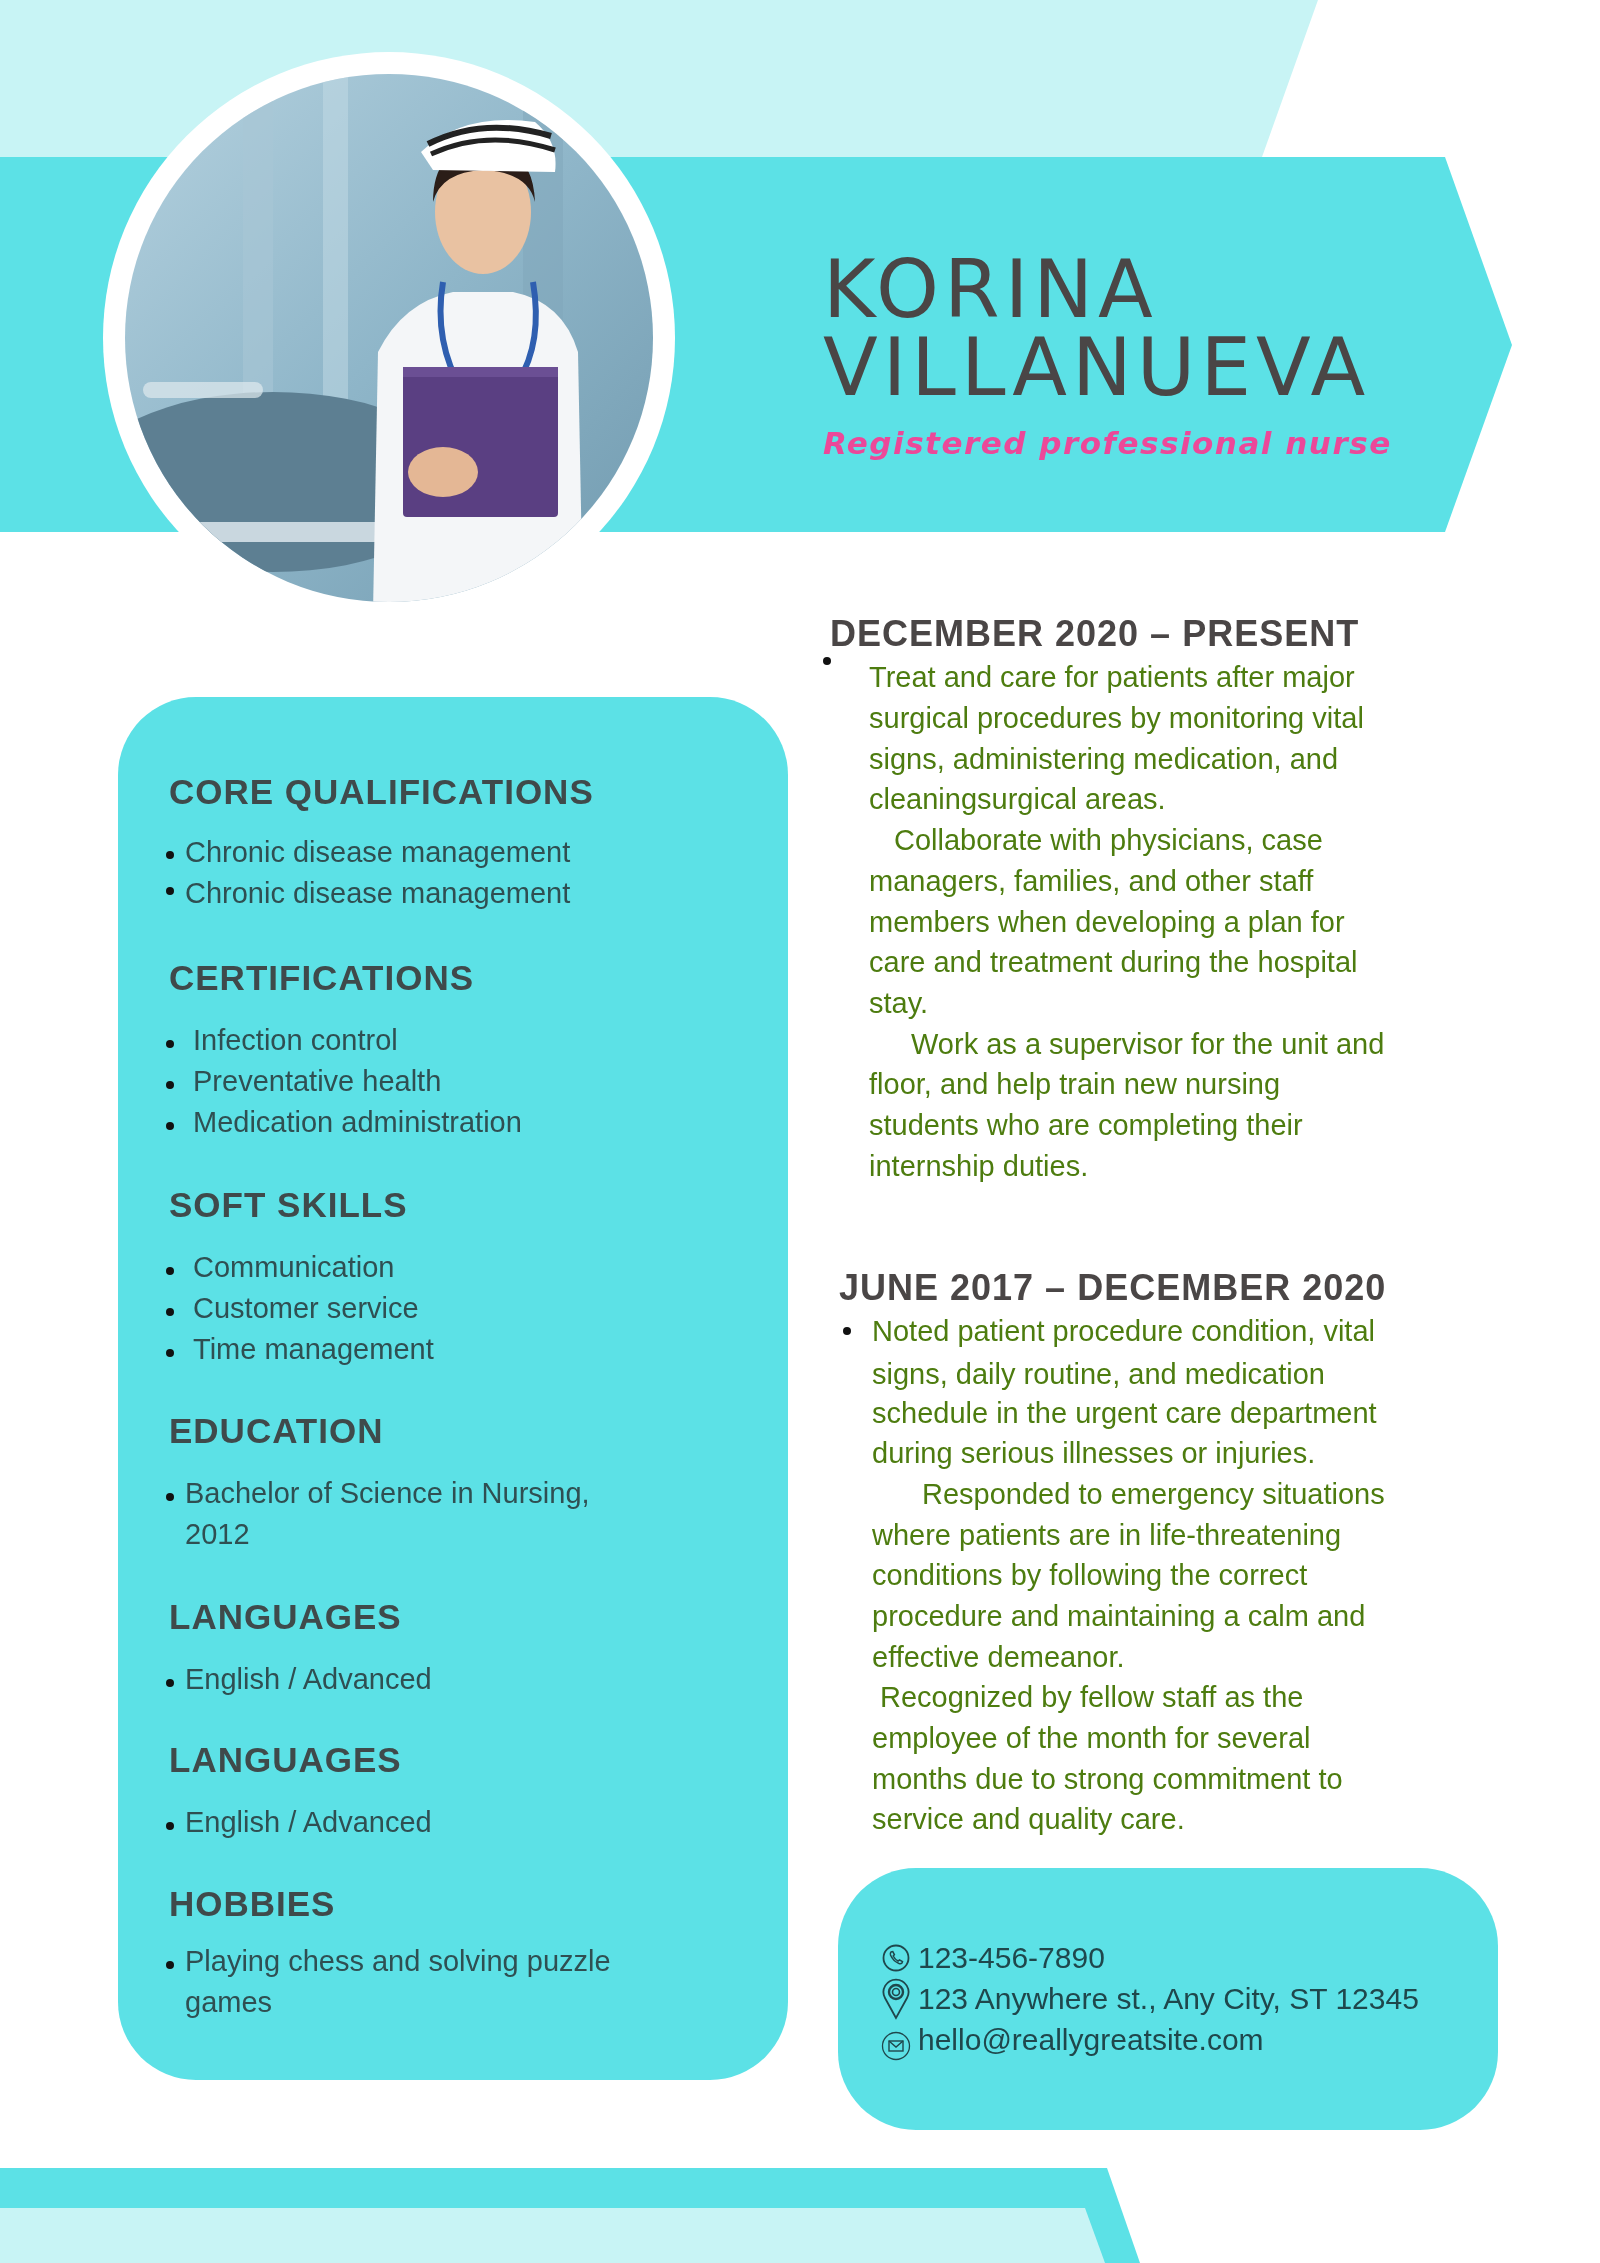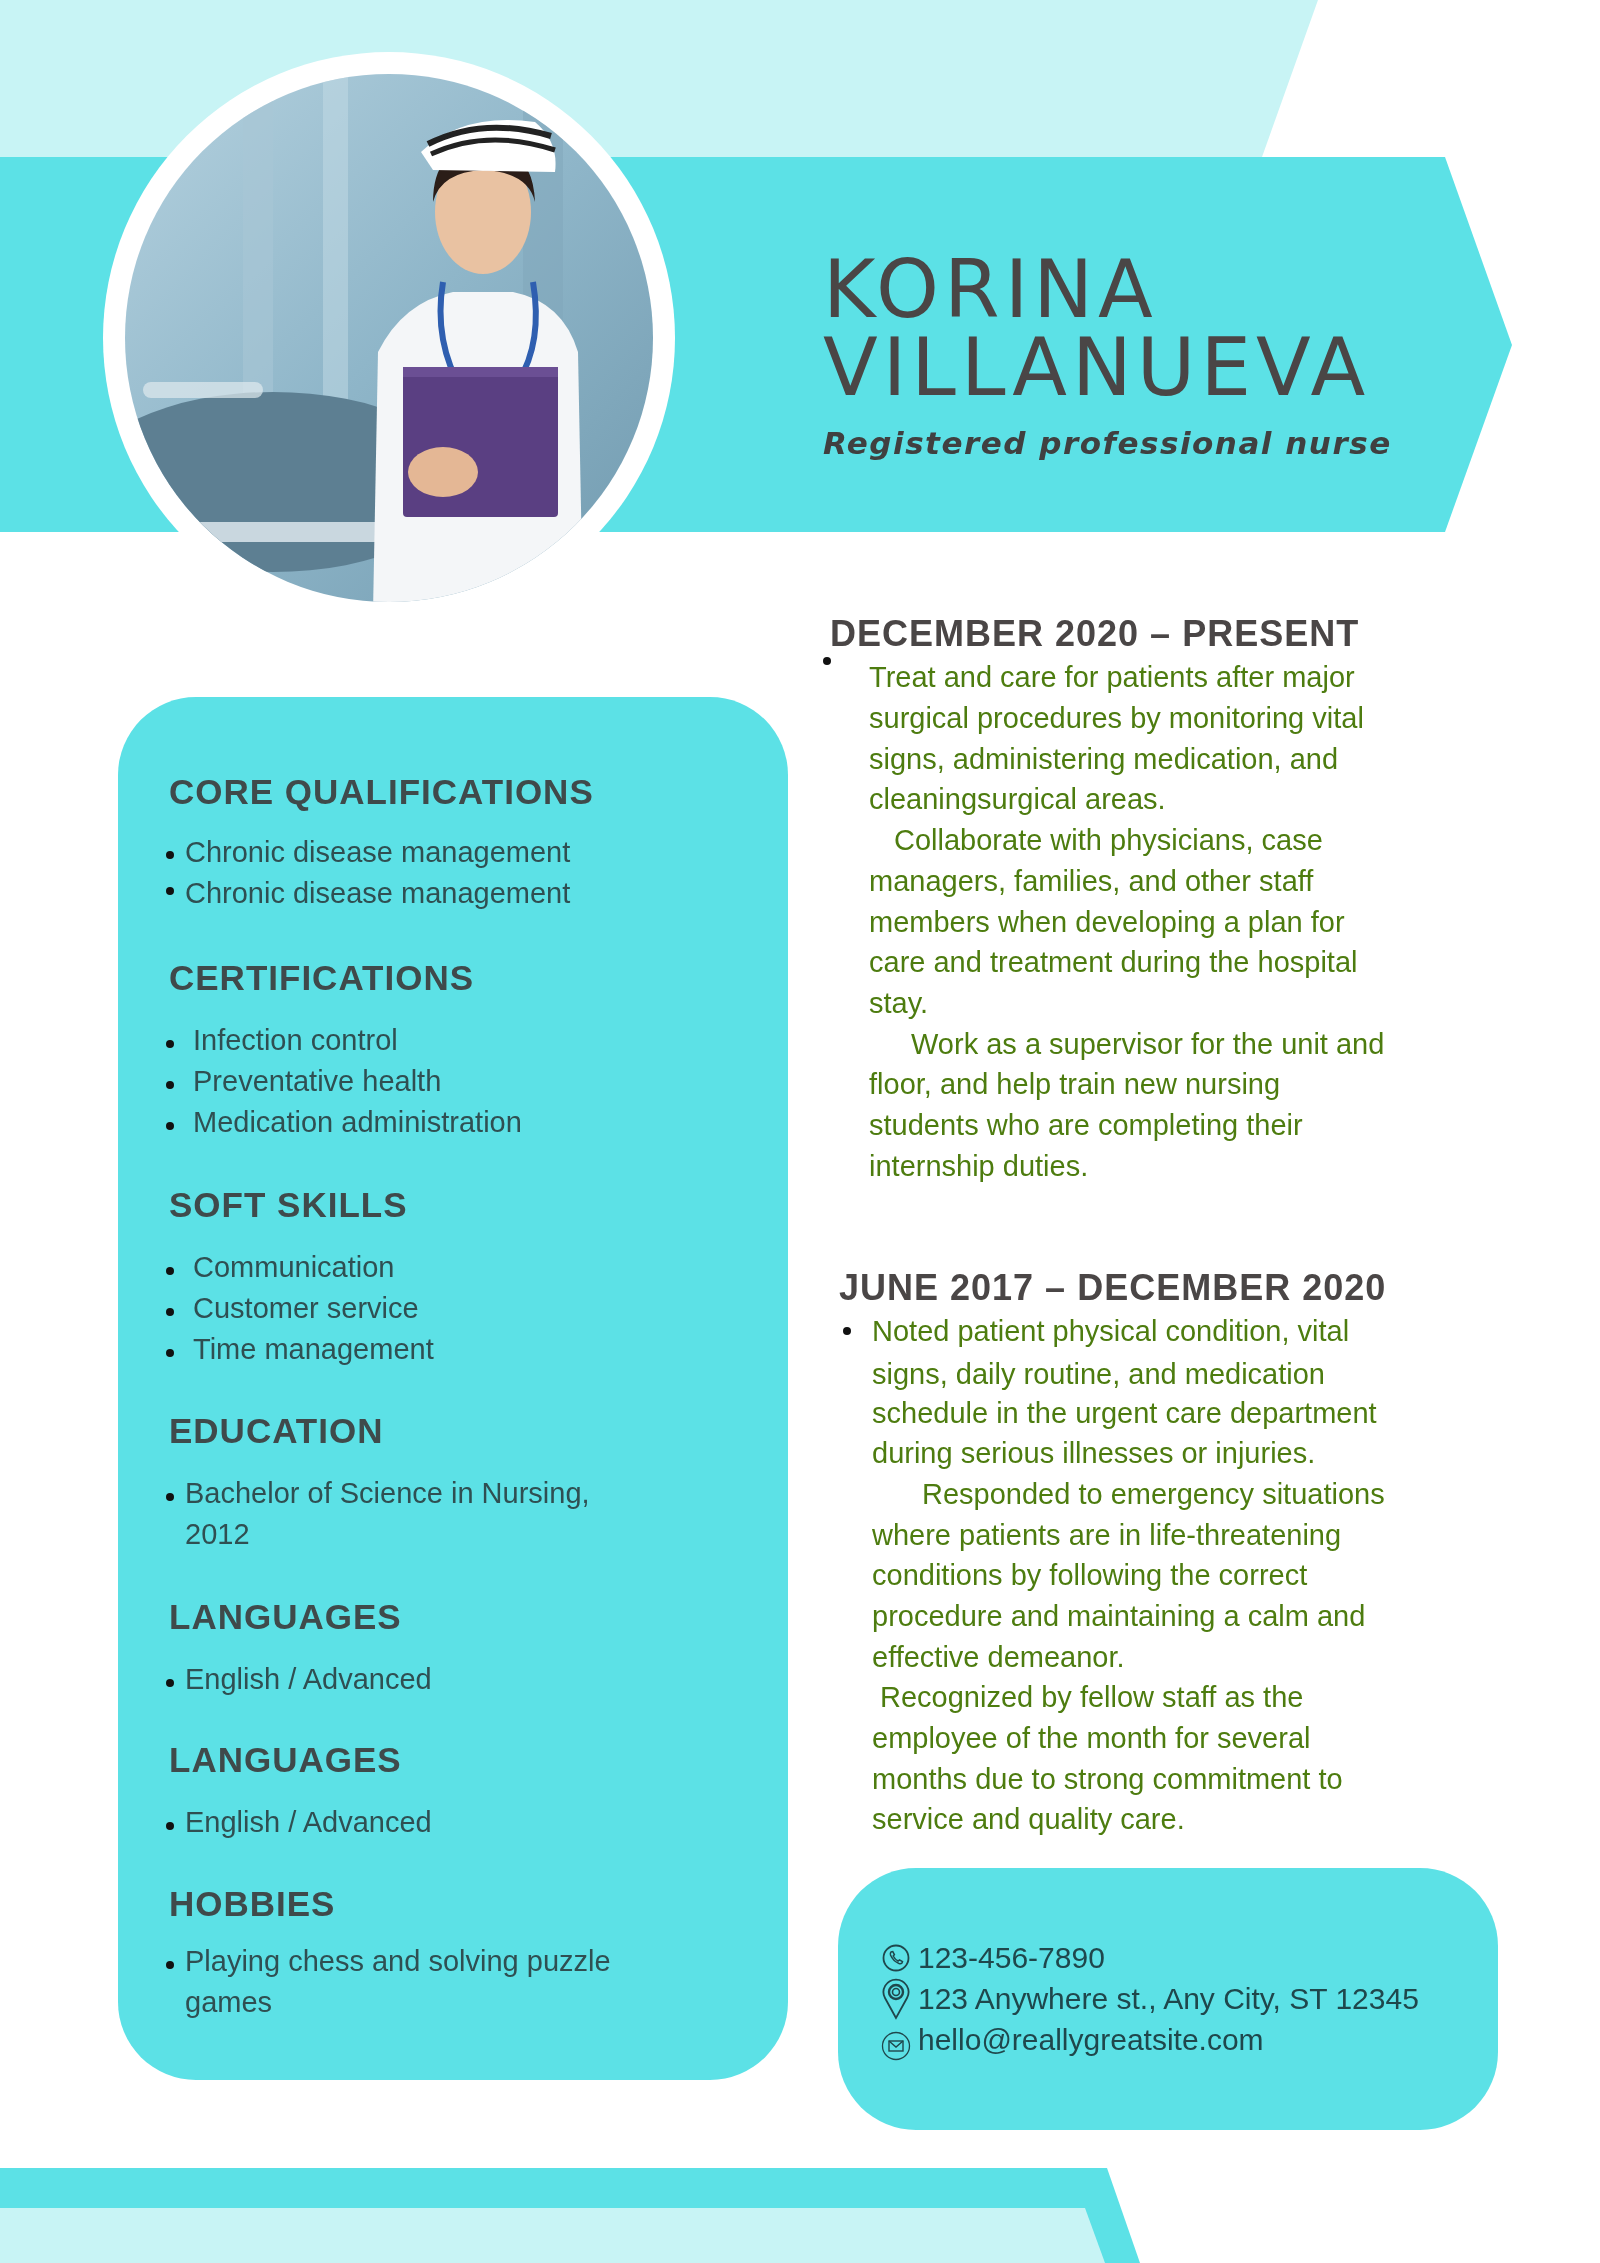--- a/index.html
+++ b/index.html
@@ -2,21 +2,21 @@
 <html><head>
 <meta charset="utf-8">
 <style>
   html, body { margin:0; padding:0; }
   body { width:1600px; height:2263px; position:relative; overflow:hidden; background:#ffffff;
          font-family:"Liberation Sans", sans-serif; color:#4a4646; }
   .abs { position:absolute; }
   .shape { position:absolute; }
   .t { position:absolute; white-space:nowrap; line-height:1; }
   .name { font-size:80px; letter-spacing:5px; color:#4a4646; font-family:"DejaVu Sans", sans-serif; font-weight:400; }
-  .subtitle { font-size:31px; font-weight:bold; font-style:italic; letter-spacing:1.5px; color:#404040; font-family:"DejaVu Sans", sans-serif; }
+  .subtitle { font-size:31px; font-weight:bold; font-style:italic; letter-spacing:1.5px; color:#ec4899; font-family:"DejaVu Sans", sans-serif; }
   .lhead { font-size:35px; font-weight:bold; letter-spacing:1px; color:#3f4a4b; font-family:"Liberation Sans", sans-serif;text-align:center; }
   .litem { font-size:29px; color:#2f4f52; font-family:"Liberation Sans", sans-serif; }
   .bullet { position:absolute; width:8px; height:8px; border-radius:50%; background:#111; }
   .rhead { font-size:36px; font-weight:bold; letter-spacing:1px; color:#4a4646; font-family:"Liberation Sans", sans-serif;margin-top:33px; }
   .rline { font-size:29px; color:#4d7c0f; font-family:"Liberation Sans", sans-serif; }
   .contact { font-size:30px; color:#1f474c; font-family:"Liberation Sans", sans-serif; }
   .icon svg { display:block; }
 </style>
 </head>
 <body>
@@ -134,21 +134,21 @@
   <div class="t rline" style="left:869px;top:989px;">stay.</div>
   <div class="t rline" style="left:911px;top:1030px;">Work as a supervisor for the unit and</div>
   <div class="t rline" style="left:869px;top:1070px;">floor, and help train new nursing</div>
   <div class="t rline" style="left:869px;top:1111px;">students who are completing their</div>
   <div class="t rline" style="left:869px;top:1152px;">internship duties.</div>
 </div>
 
 <div>
   <div class="t rhead" style="left:839px;top:1237px;">JUNE 2017 – DECEMBER 2020</div>
   <span class="bullet" style="left:843px;top:1327px;"></span>
-  <div class="t rline" style="left:872px;top:1317px;">Noted patient physical condition, vital</div>
+  <div class="t rline" style="left:872px;top:1317px;">Noted patient procedure condition, vital</div>
   <div class="t rline" style="left:872px;top:1360px;">signs, daily routine, and medication</div>
   <div class="t rline" style="left:872px;top:1399px;">schedule in the urgent care department</div>
   <div class="t rline" style="left:872px;top:1439px;">during serious illnesses or injuries.</div>
   <div class="t rline" style="left:922px;top:1480px;">Responded to emergency situations</div>
   <div class="t rline" style="left:872px;top:1521px;text-align:right;">where patients are in life-threatening</div>
   <div class="t rline" style="left:872px;top:1561px;">conditions by following the correct</div>
   <div class="t rline" style="left:872px;top:1602px;">procedure and maintaining a calm and</div>
   <div class="t rline" style="left:872px;top:1643px;">effective demeanor.</div>
   <div class="t rline" style="left:880px;top:1683px;">Recognized by fellow staff as the</div>
   <div class="t rline" style="left:872px;top:1724px;">employee of the month for several</div>

